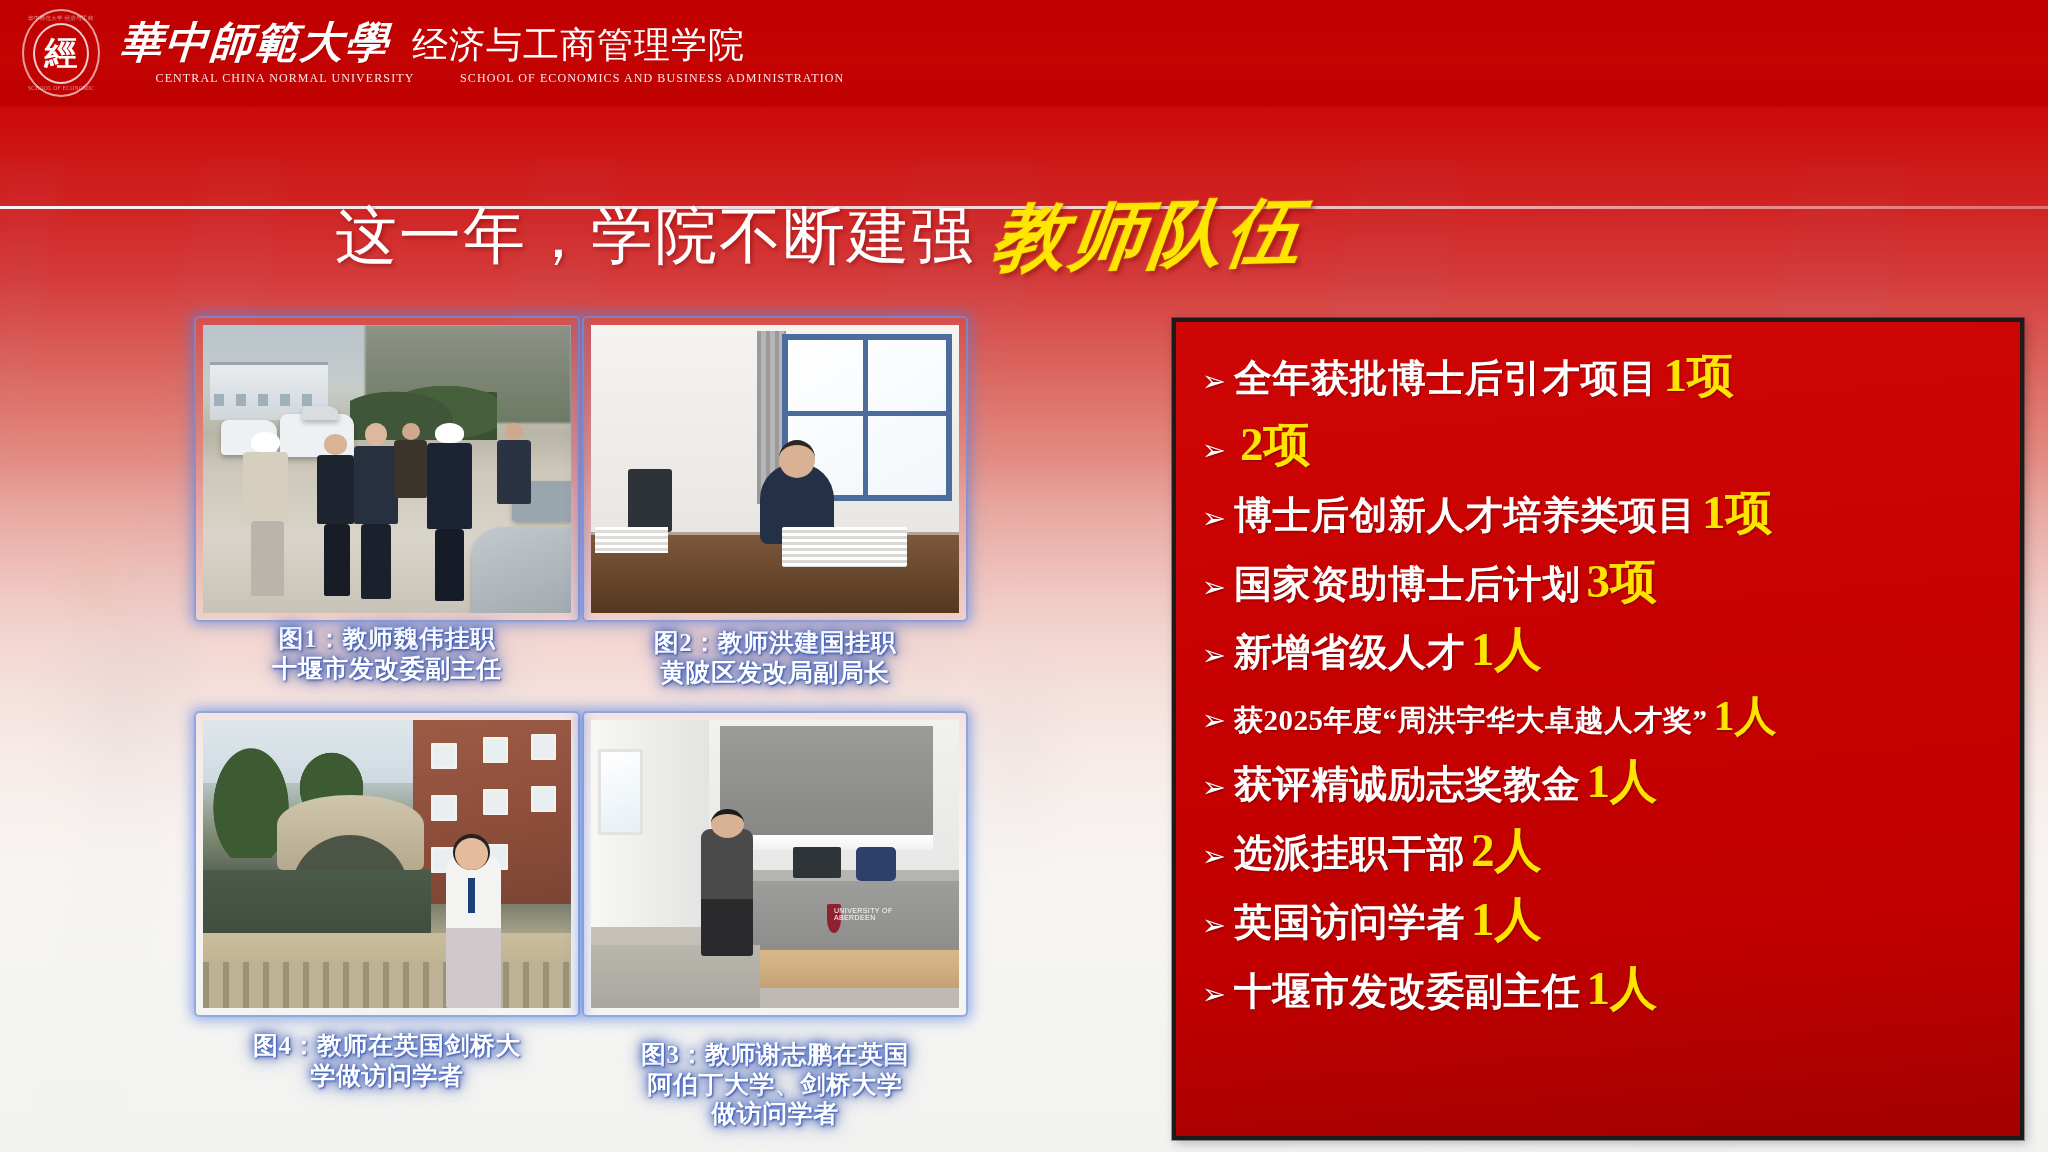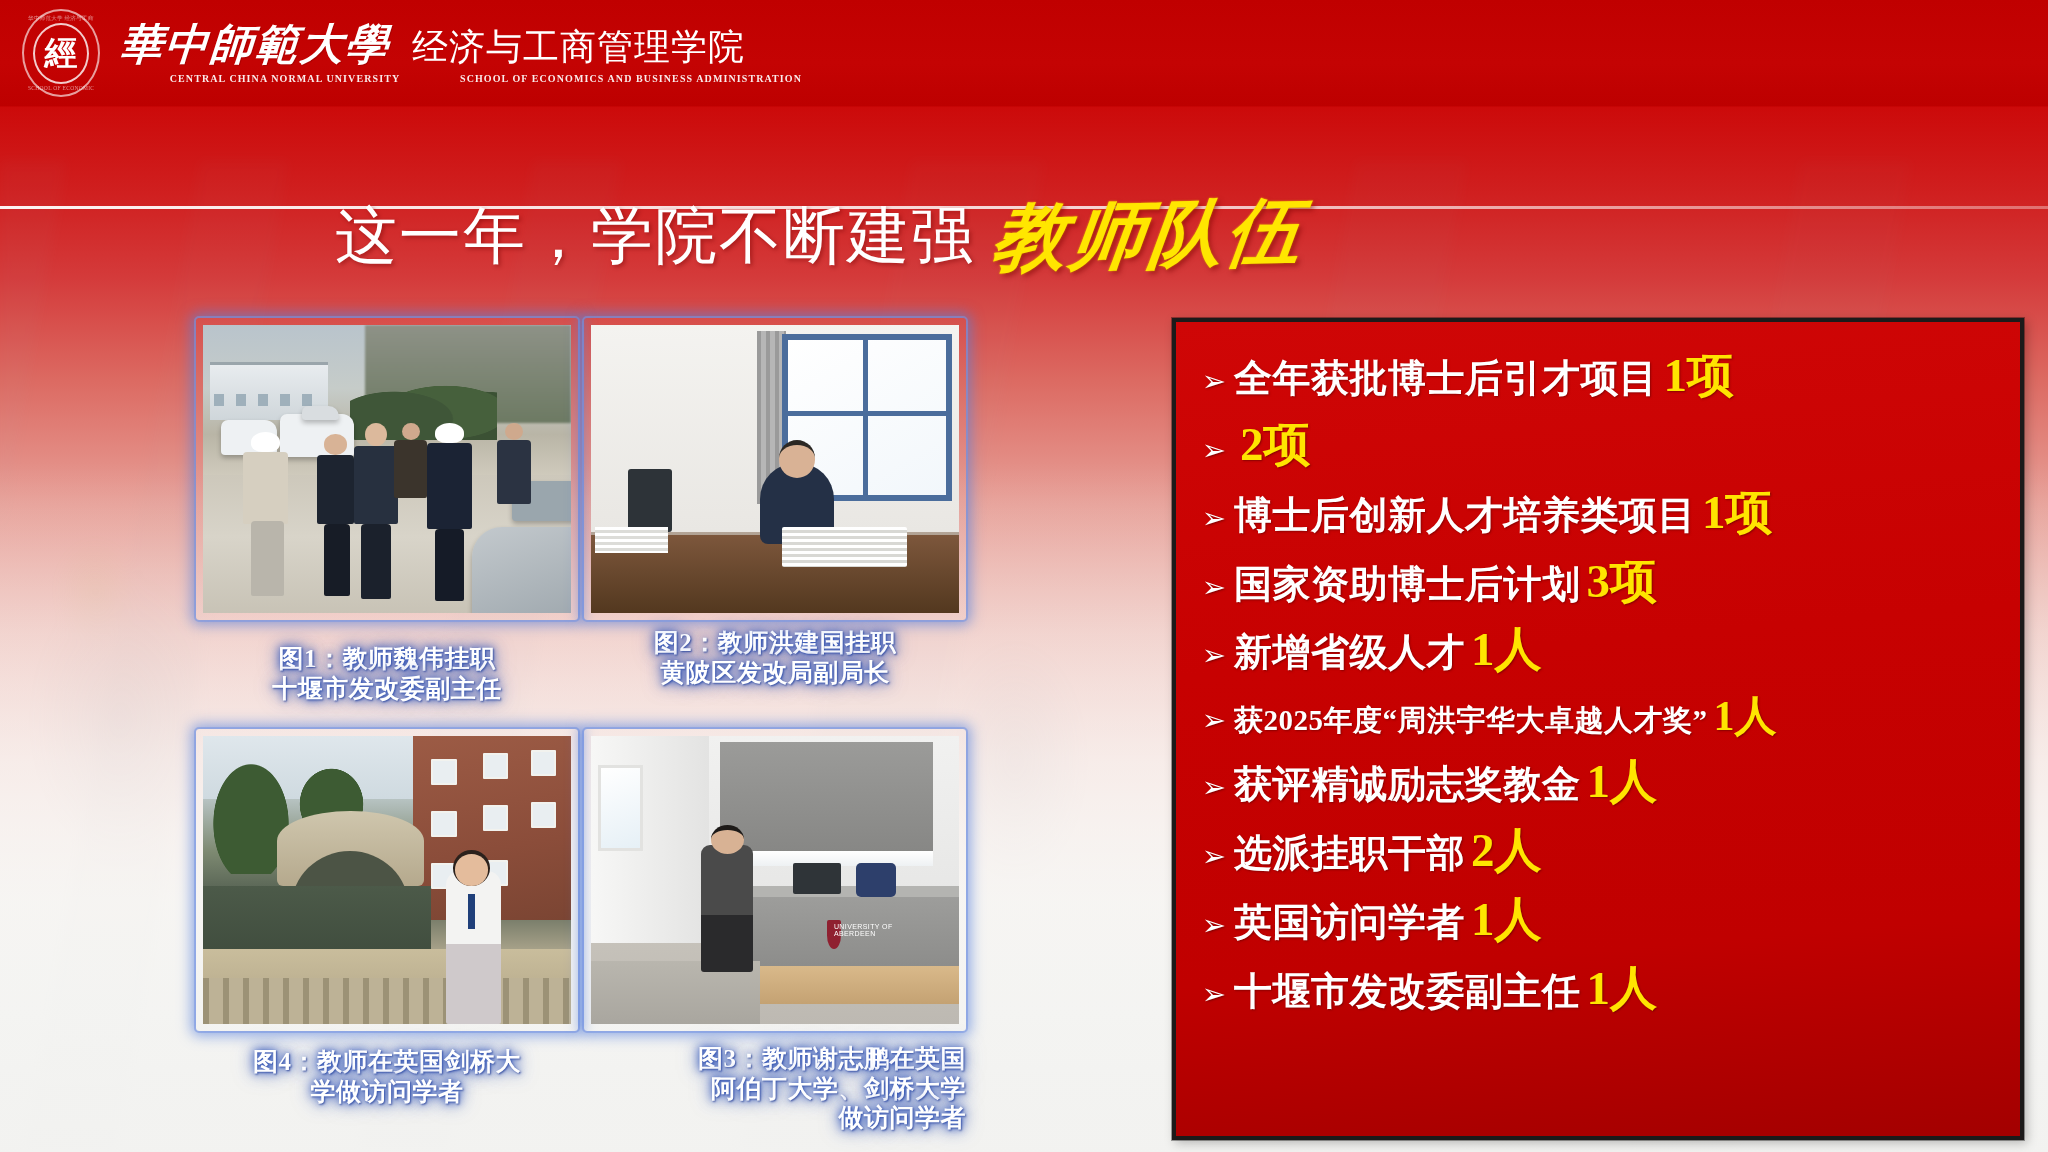--- a/index.html
+++ b/index.html
@@ -91,21 +91,21 @@
   }
   .cn-school {
     color:#fff; font-size:36px; line-height:1.1; margin-left:22px;
     font-family:"Liberation Sans","DejaVu Sans",sans-serif; font-weight:400;
     letter-spacing:1px;
   }
   .en-row { display:flex; margin-top:5px; }
   .en-uni, .en-school {
     color:rgba(255,255,255,.92);
     font-family:"Liberation Serif",serif;
-    font-size:10px; letter-spacing:1.1px; font-weight:700;
+    font-size:12px; letter-spacing:1.1px; font-weight:400;
   }
   .en-uni { width:330px; text-align:center; }
   .en-school { margin-left:10px; }
 
   
   .divider {
     position:absolute; left:0; top:206px; width:2048px; height:3px;
     background:linear-gradient(90deg, rgba(255,255,255,.95) 0%, rgba(255,255,255,.8) 55%, rgba(255,255,255,.35) 100%);
     z-index:5;
   }
@@ -373,21 +373,21 @@
             <div class="pp" style="left:43%;top:69%;width:8%;height:26%;background:#1b212c;"></div>
             <div class="head" style="left:54%;top:34%;width:5%;height:6%;background:#cfa98d;"></div>
             <div class="pp" style="left:52%;top:40%;width:9%;height:20%;background:#3b342c;"></div>
             <div class="helmet" style="left:63%;top:34%;width:8%;height:7%;"></div>
             <div class="pp" style="left:61%;top:41%;width:12%;height:30%;background:#1b2334;"></div>
             <div class="pp" style="left:63%;top:71%;width:8%;height:25%;background:#151b27;"></div>
             <div class="head" style="left:82%;top:34%;width:5%;height:6%;background:#cfa98d;"></div>
             <div class="pp" style="left:80%;top:40%;width:9%;height:22%;background:#2b3342;"></div>
           </div>
         </div>
-        <div class="cap" style="width:382px;margin-top:24px;">图1：教师魏伟挂职
+        <div class="cap" style="width:382px;margin-top:4px;">图1：教师魏伟挂职
 十堰市发改委副主任</div>
       </div>
 
       <div class="pcell" style="margin-left:6px;">
         <div class="frame" style="width:382px;height:302px;">
           <div class="ph p2 scene" style="width:368px;height:288px;">
             <div class="wall"></div>
             <div class="curtain"></div>
             <div class="win"></div>
             <div class="winbar" style="left:52%;top:30%;width:46%;height:5px;"></div>
@@ -450,21 +450,21 @@
               <div class="chair"></div>
             <div class="shield"></div>
             <div class="logo" style="white-space:pre-line;">UNIVERSITY OF
 ABERDEEN</div>
             <div class="wood"></div>
               <div class="floor"></div>
             <div class="speaker"></div>
               <div class="shead"></div>
           </div>
         </div>
-        <div class="cap" style="width:382px;margin-top:13px;text-align:right;">图3：教师谢志鹏在英国
+        <div class="cap" style="width:382px;margin-top:25px;">图3：教师谢志鹏在英国
 阿伯丁大学、剑桥大学
 做访问学者</div>
       </div>
     </div>
   </div>
 
   <div class="panel">
     <div class="bullet-row">
       <span class="arrow">➢</span>
       <span class="btext">全年获批博士后引才项目</span>

